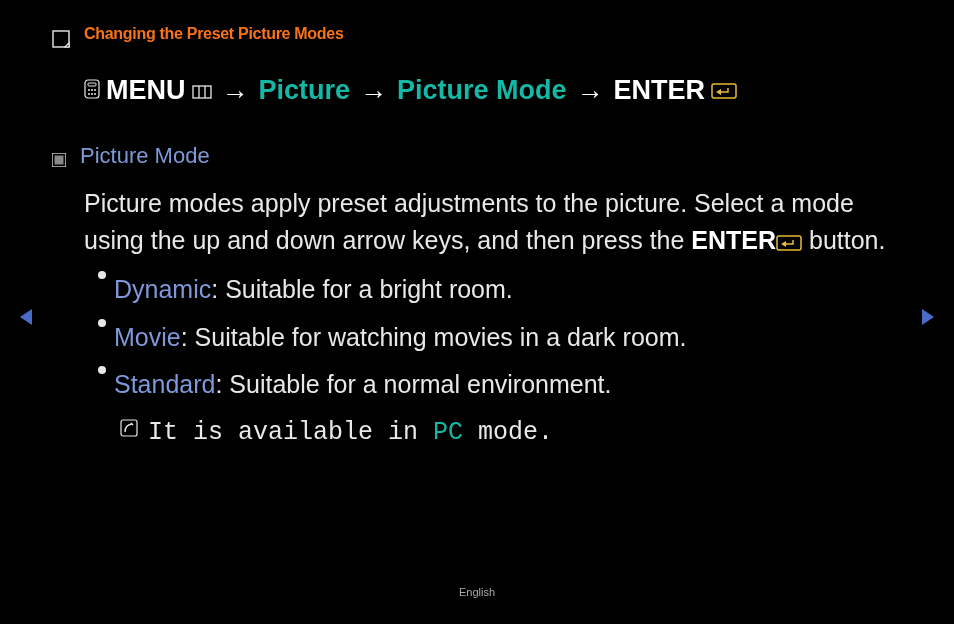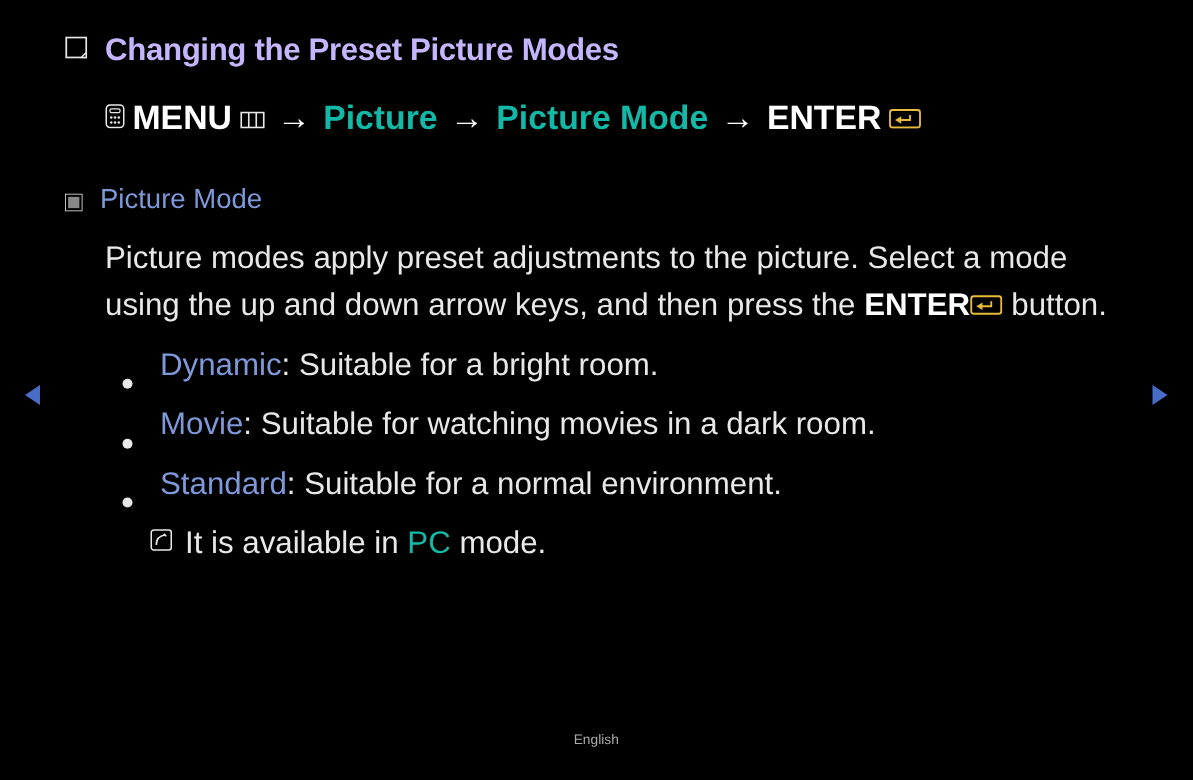--- a/index.html
+++ b/index.html
@@ -21,23 +21,23 @@
     display: flex;
     align-items: flex-start;
     gap: 14px;
     margin-bottom: 14px;
   }
   .title-icon {
     margin-top: 4px;
     flex-shrink: 0;
   }
   .title {
-    font-size: 25px;
+    font-size: 16px;
     font-weight: bold;
-    color: #c4b5fd;
+    color: #f97316;
     letter-spacing: -0.3px;
   }
   .path-row {
     display: flex;
     align-items: center;
     gap: 6px;
     margin-left: 32px;
     margin-bottom: 28px;
     font-size: 27px;
     font-weight: bold;
@@ -76,34 +76,35 @@
   .para b { font-weight: bold; color: #fff; }
   .note-row {
     display: flex;
     align-items: center;
     gap: 10px;
     margin-bottom: 10px;
   }
   .note-icon { flex-shrink: 0; }
   .bullet-row {
     display: flex;
-    align-items: flex-end;
-    gap: 22px;
+    align-items: flex-start;
+    gap: 8px;
     margin-bottom: 10px;
     margin-left: 14px;
   }
   .dot {
     width: 8px; height: 8px; border-radius: 50%; background: #e8e8e8; flex-shrink: 0;
   }
   .item-label { color: #7f98d9; font-weight: 400; }
   .sub-note {
     margin-left: 36px;
     display: flex;
     align-items: center;
     gap: 10px;
+    font-family: Liberation Mono, monospace;
   }
   .nav-left, .nav-right {
     position: absolute;
     top: 304px;
     cursor: pointer;
   }
   .nav-left { left: 18px; }
   .nav-right { right: 18px; }
   .footer {
     position: absolute;

